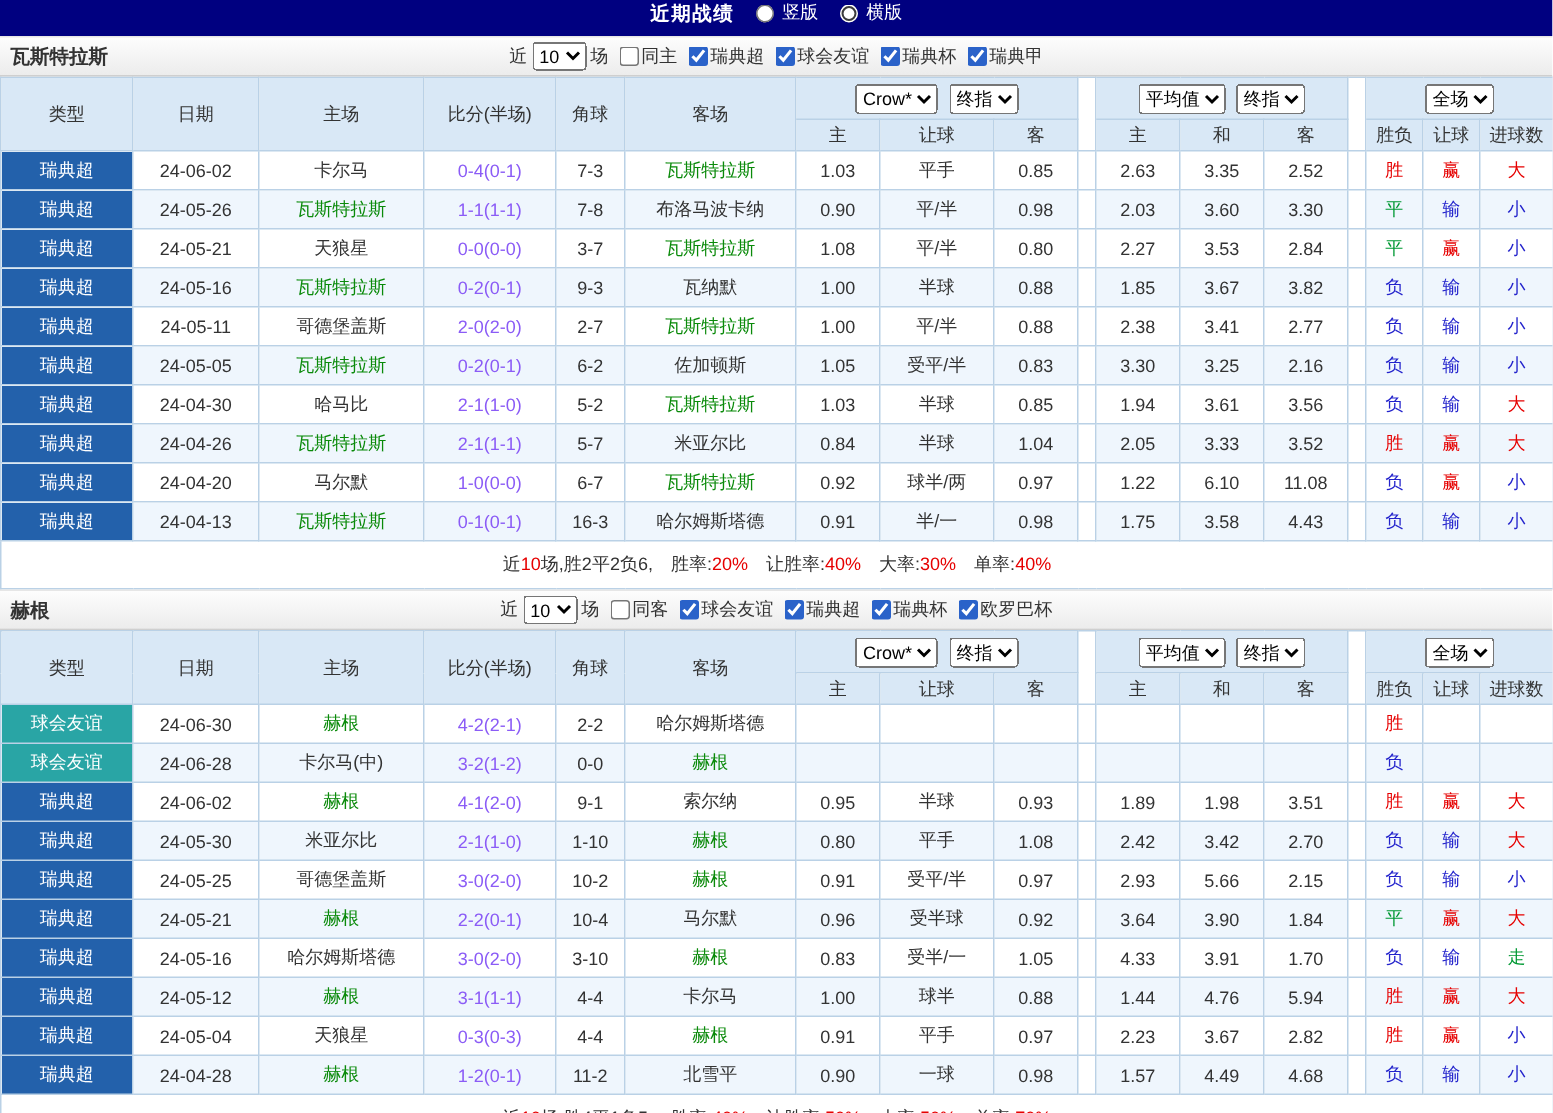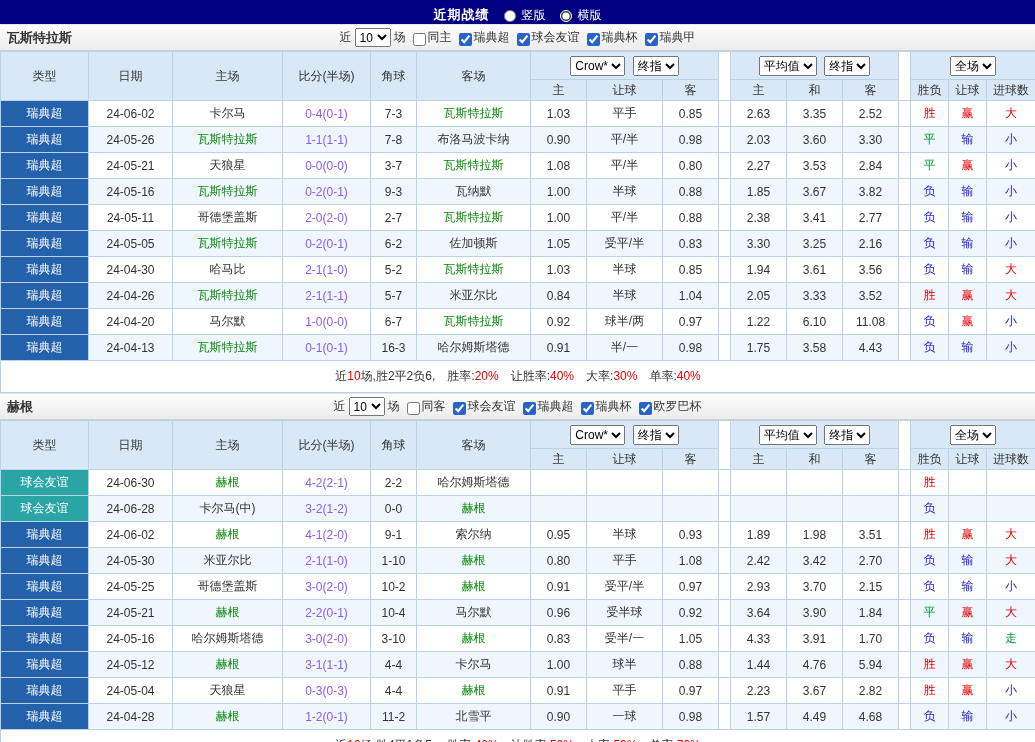--- a/index.html
+++ b/index.html
@@ -1,30 +1,30 @@
 <!DOCTYPE html>
 <html><head>
 <meta charset="utf-8">
 <style>
   *{box-sizing:border-box}
   html,body{margin:0;padding:0}
   body{width:1035px;min-height:742px;background:#fff;font-family:"Liberation Sans","DejaVu Sans",sans-serif;}
 
   
-  .topbar{height:24px;background:#000080;display:flex;align-items:flex-end;justify-content:center;gap:14px;color:#fff;font-size:12px}
+  .topbar{height:24px;background:#000080;display:flex;align-items:flex-start;justify-content:center;gap:14px;color:#fff;font-size:12px}
   .topbar .title{font-weight:bold;font-size:13px;letter-spacing:1px}
   .topbar label{display:inline-flex;align-items:center;gap:6px;cursor:pointer}
   .topbar input{margin:0;width:12px;height:12px;accent-color:#ffffff}
 
   
   .section-bar{position:relative;height:27px;border-top:1px solid #e6e6e6;border-bottom:1px solid #cfcfcf;background:linear-gradient(#fdfdfd,#ececec);display:flex;align-items:center;justify-content:center;font-size:12px;color:#333}
   .section-title{position:absolute;left:7px;top:0;height:100%;display:flex;align-items:center;font-weight:bold;font-size:13px;color:#333}
   .filters{display:flex;align-items:center}
   .filters select{font-size:12px;height:19px;margin:0 3px}
-  .filters label{display:inline-flex;align-items:flex-end;gap:2px;margin-left:7px;cursor:pointer}
+  .filters label{display:inline-flex;align-items:center;gap:2px;margin-left:7px;cursor:pointer}
   .filters input{margin:0;width:13px;height:13px;accent-color:#2a62c9}
 
   
   table.grid{width:1035px;table-layout:fixed;border-collapse:collapse;font-size:12px;color:#333}
   .grid th,.grid td{border:1px solid #bad1e6;text-align:center;vertical-align:middle;white-space:nowrap;overflow:hidden;padding:0}
   .grid thead th{background:#d9e8f6;font-weight:normal;color:#333}
   .grid thead tr.r1 th{height:28px}
   .grid thead tr.r2 th{height:21px}
   .grid thead th.sep,.grid td.sep{background:#fff}
   .grid thead select{font-size:12px;height:20px;margin:0 2px;max-width:78px}
@@ -522,21 +522,21 @@
     <td>24-05-25</td>
     <td>哥德堡盖斯</td>
     <td class="score">3-0(2-0)</td>
     <td>10-2</td>
     <td class="focal">赫根</td>
     <td>0.91</td>
     <td>受平/半</td>
     <td>0.97</td>
     <td class="sep"></td>
     <td>2.93</td>
-    <td>3.70</td>
+    <td>5.66</td>
     <td>2.15</td>
     <td class="sep"></td>
     <td class="c-blue">负</td>
     <td class="c-blue">输</td>
     <td class="c-blue">小</td>
   </tr>
 
   <tr>
     <td class="lg-super">瑞典超</td>
     <td>24-05-21</td>

